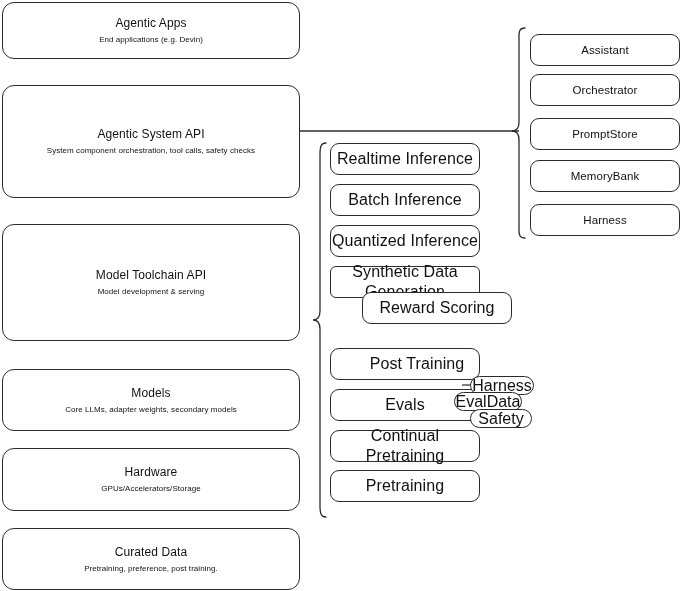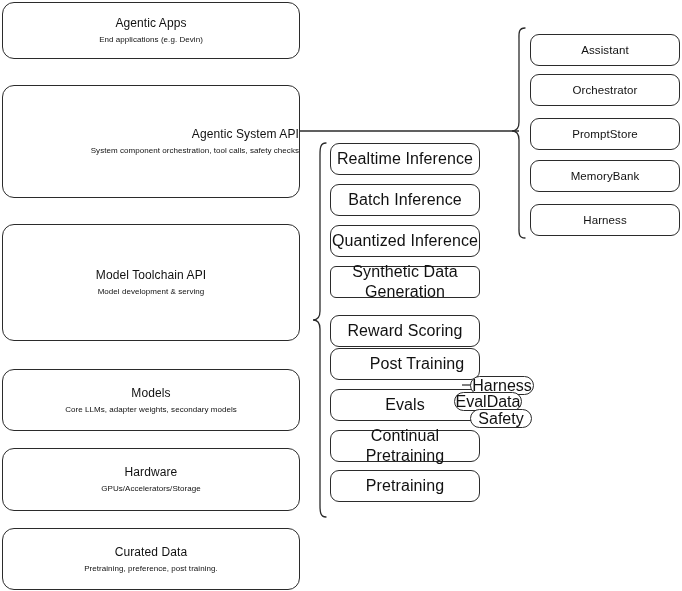--- a/index.html
+++ b/index.html
@@ -118,21 +118,21 @@
     <path d="M 462 385 L 472 385" fill="none" stroke="#2b2b2b" stroke-width="1.2"></path>
     <path d="M 462 402 L 470 402" fill="none" stroke="#2b2b2b" stroke-width="1.2"></path>
     <path d="M 462 418 L 472 418" fill="none" stroke="#2b2b2b" stroke-width="1.2"></path>
   </svg>
 
   <div class="box stack-box" style="top:2px;height:57px;">
     <div class="title">Agentic Apps</div>
     <div class="subtitle">End applications (e.g. Devin)</div>
   </div>
 
-  <div class="box stack-box" style="top:85px;height:113px;align-items:flex-end;">
+  <div class="box stack-box" style="top:85px;height:113px;">
     <div class="title">Agentic System API</div>
     <div class="subtitle">System component orchestration, tool calls, safety checks</div>
   </div>
 
   <div class="box stack-box" style="top:224px;height:117px;">
     <div class="title">Model Toolchain API</div>
     <div class="subtitle">Model development &amp; serving</div>
   </div>
 
   <div class="box stack-box" style="top:369px;height:62px;">
@@ -155,21 +155,21 @@
   </div>
   <div class="box cap-box" style="top:184px;">
     <div class="title">Batch Inference</div>
   </div>
   <div class="box cap-box" style="top:225px;">
     <div class="title">Quantized Inference</div>
   </div>
   <div class="box cap-box" style="top:266px;border-radius:6px;">
     <div class="title">Synthetic Data Generation</div>
   </div>
-  <div class="box cap-box" style="top:315px;">
+  <div class="box cap-box" style="top:292px;margin-left:32px;">
     <div class="title">Reward Scoring</div>
   </div>
   <div class="box cap-box" style="top:348px;padding-left:24px;">
     <div class="title">Post Training</div>
   </div>
   <div class="box cap-box" style="top:389px;">
     <div class="title">Evals</div>
   </div>
   <div class="box cap-box" style="top:430px;">
     <div class="title">Continual Pretraining</div>

